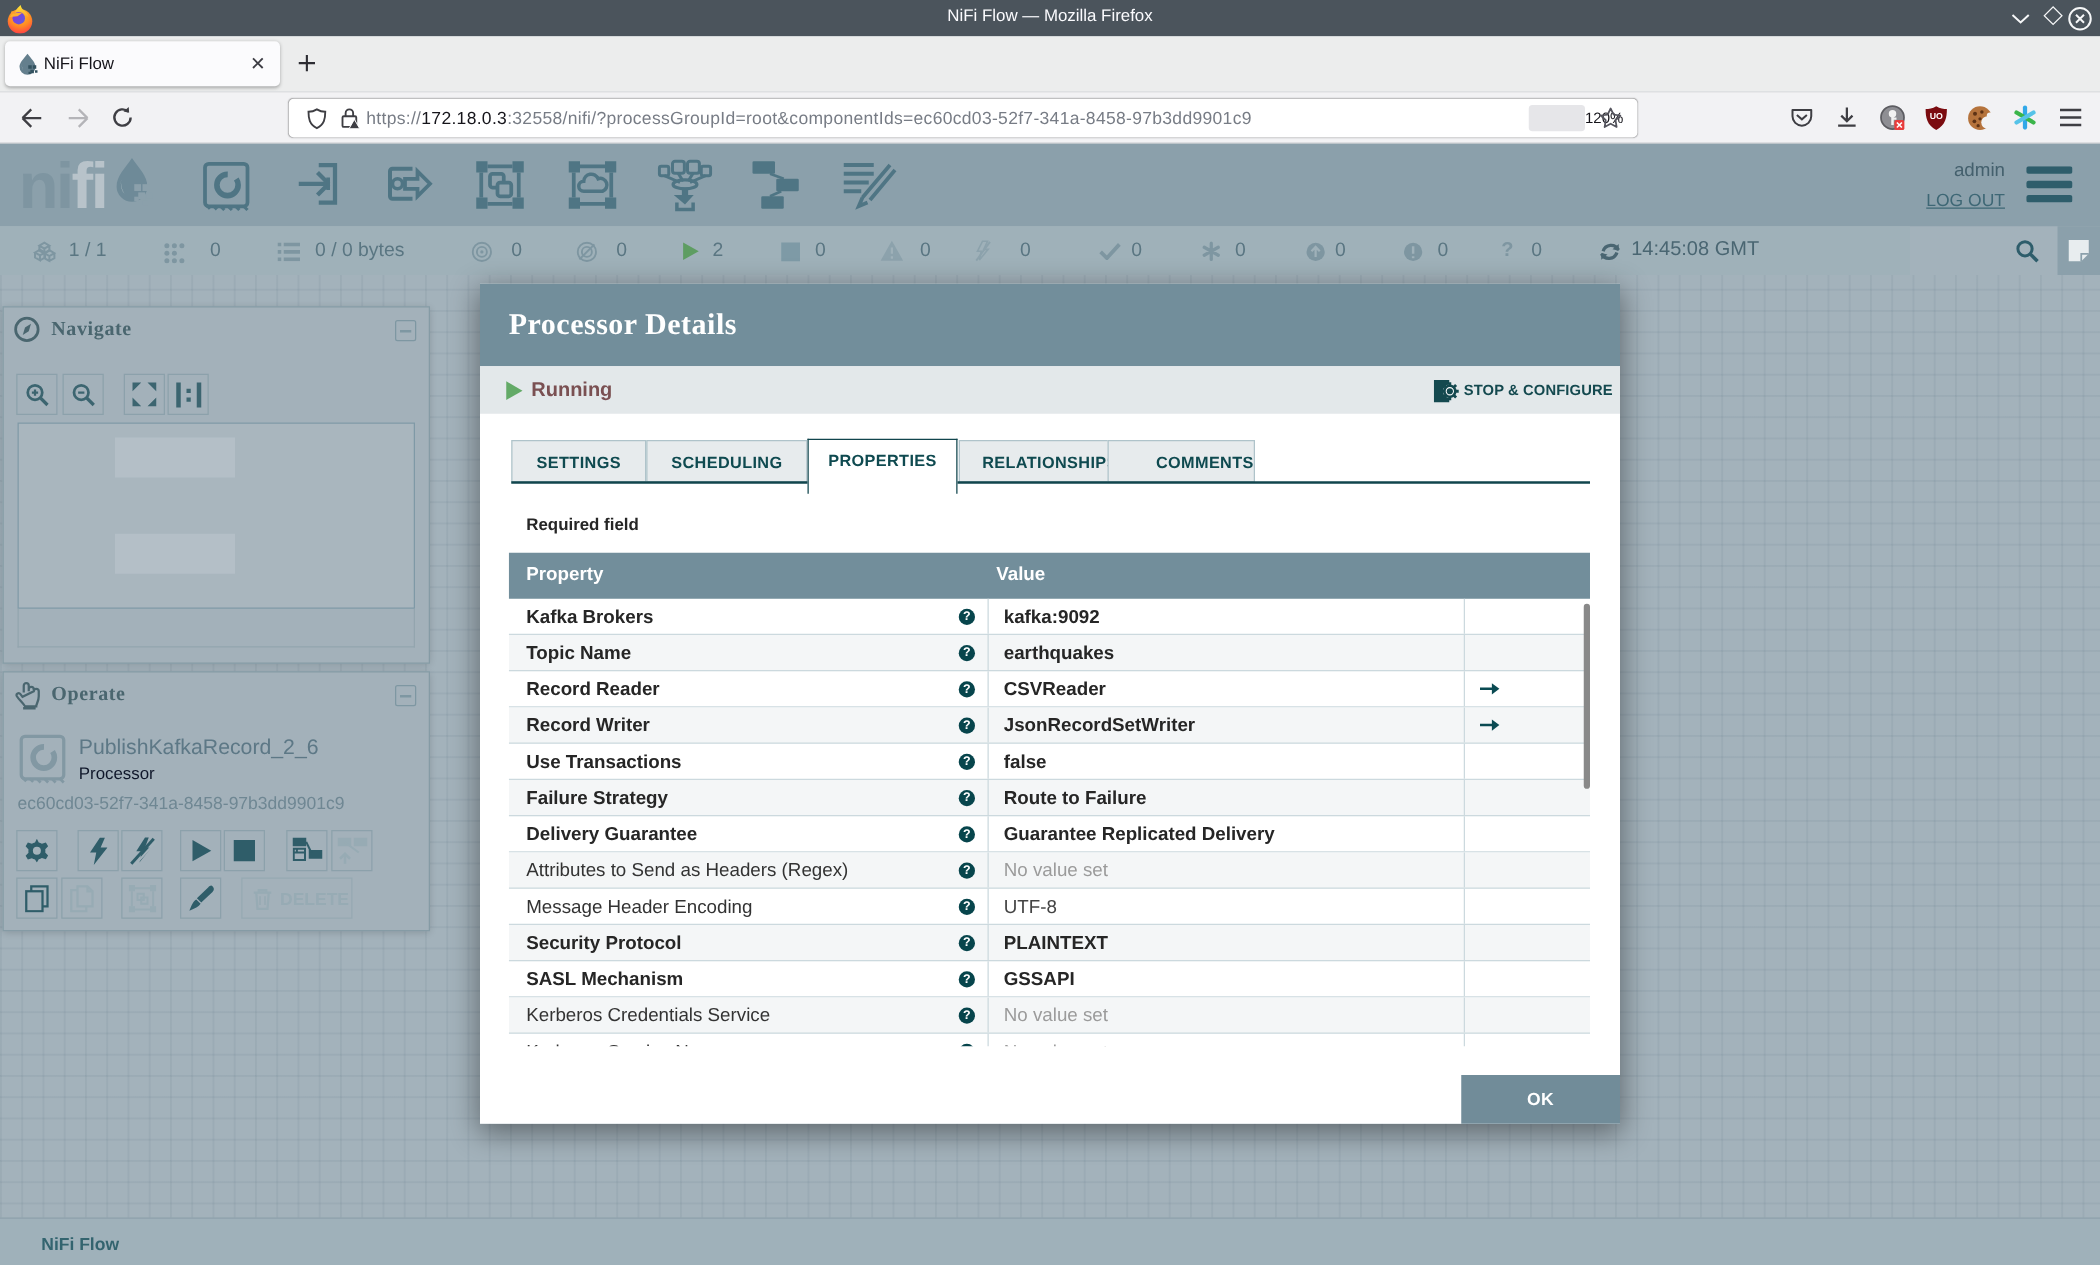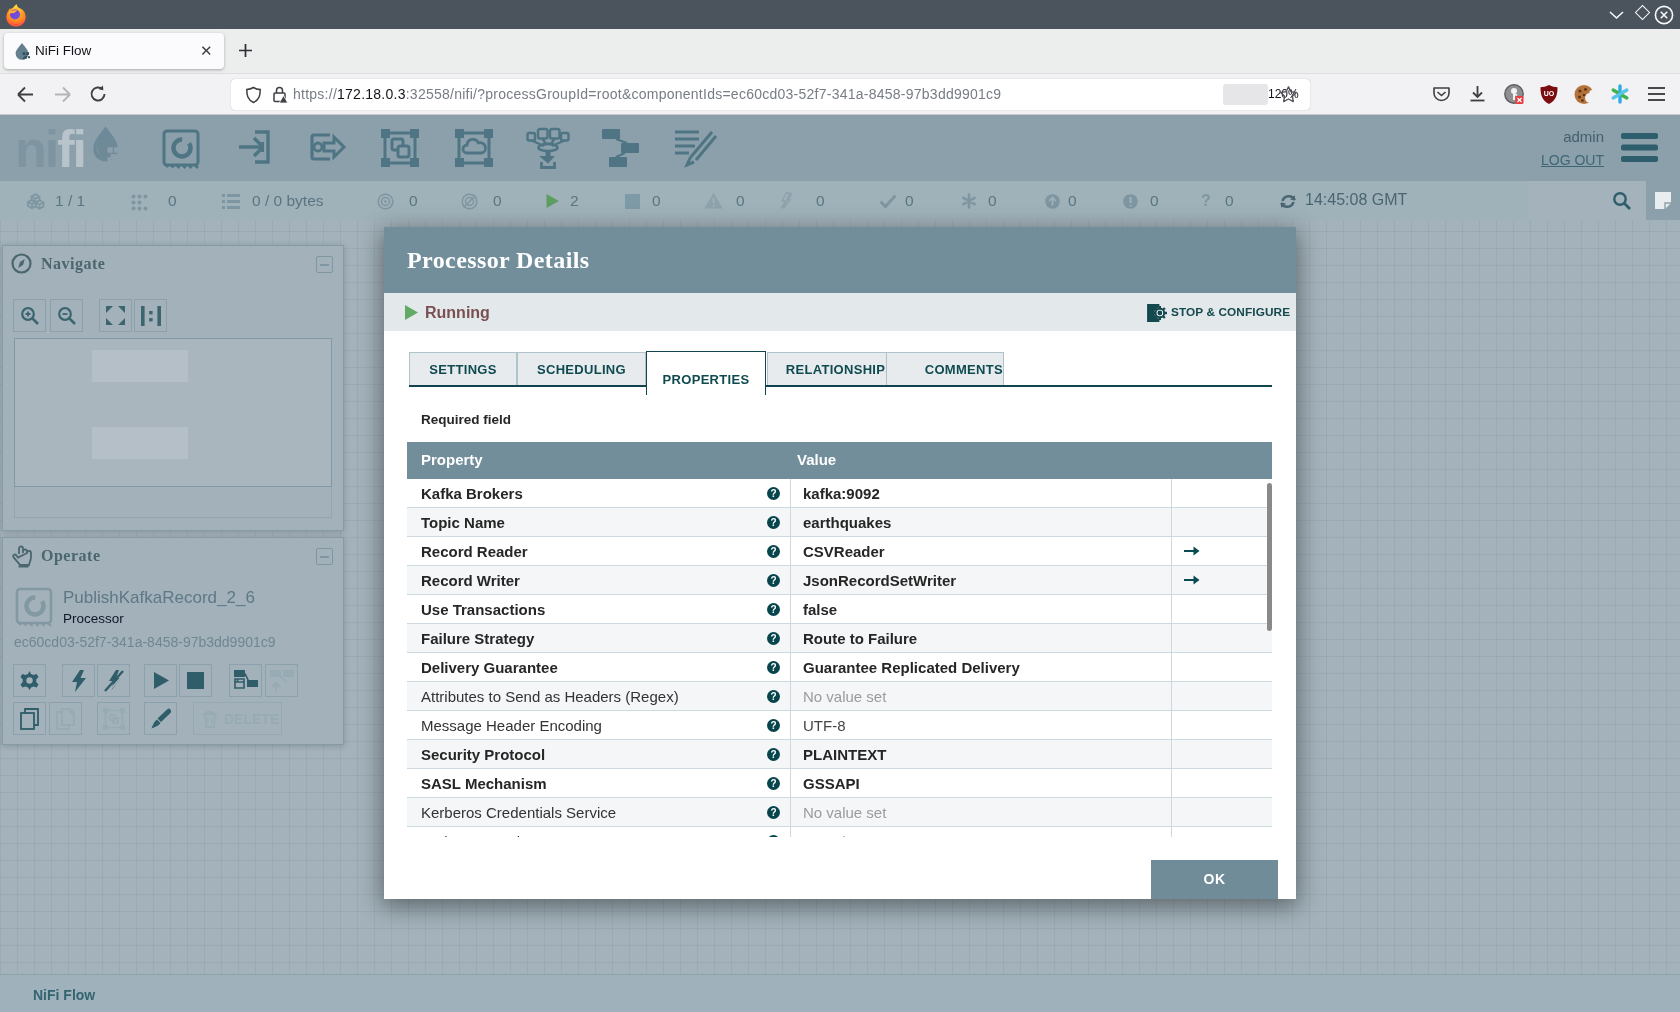--- a/index.html
+++ b/index.html
@@ -38,38 +38,38 @@
 #overlay-shadow { position:absolute; top:227px; left:384px; width:912px; height:672px; box-shadow:0 6px 22px 2px rgba(0,0,0,0.42); }
 #modal { position:absolute; top:227px; left:384px; width:912px; height:672px; background:#ffffff; }
 #modal-header { position:absolute; top:0; left:0; width:912px; height:66px; background:#728E9B; }
 #modal-header h2 { position:absolute; left:23px; top:20px; color:#ffffff; font-family:"Liberation Serif", serif; font-size:24px; font-weight:bold; letter-spacing:0.4px; } 
 #modal-status { position:absolute; top:66px; left:0; width:912px; height:38px; background:#E3E8EA; }
 #modal-status .running { position:absolute; left:41px; top:11px; font-size:16px; font-weight:bold; color:#7A5052; }
 #stopcfg { position:absolute; left:787px; top:12px; font-size:11.8px; font-weight:bold; color:#14494F; letter-spacing:0.1px; }
 .tab { position:absolute; top:125px; height:34px; background:#E7EBED; border:1px solid #AFC3CA; color:#0F4A50; font-size:13px; font-weight:bold; text-align:center; letter-spacing:0.3px; }
 .tab span { display:block; margin-top:9px; }
 #tabline { position:absolute; top:158px; left:25px; width:863px; height:1.6px; background:#11454D; }
-.tab.active { top:124px; height:44px; background:#ffffff; border:1.6px solid #11454D; border-bottom:none; z-index:3; } .tab.active span { margin-top:20px; }
+.tab.active { top:124px; height:44px; background:#ffffff; border:1.6px solid #11454D; border-bottom:none; z-index:3; } .tab.active span { margin-top:9px; }
 #reqfield { position:absolute; top:185px; left:37px; font-size:13.5px; font-weight:bold; color:#262626; }
 #ptable { position:absolute; top:215px; left:23px; width:865px; height:395px; overflow:hidden; }
 #thead { position:absolute; top:0; left:0; width:865px; height:37px; background:#728E9B; color:#fff; font-size:15px; font-weight:bold; }
 #rows { position:absolute; top:37px; left:0; width:865px; }
 .row { position:relative; width:865px; height:29px; border-bottom:1px solid #CCD9DE; font-size:15px; color:#262626; }
 .row.alt { background:#F4F6F7; }
 .row .pname { position:absolute; left:14px; top:6px; font-weight:bold; }
 .row .pname.opt { font-weight:normal; color:#333; }
 .row .q { position:absolute; left:360px; top:8px; width:13px; height:13px; border-radius:50%; background:#07454C; color:#fff; font-size:10px; font-weight:bold; text-align:center; line-height:13px; }
 .row .val { position:absolute; left:396px; top:6px; font-weight:bold; }
 .row .val.novalue { font-weight:normal; color:#9B9B9B; }
 .row .val.plain { font-weight:normal; color:#444; }
 .vline1 { position:absolute; left:383px; top:0; bottom:0; width:1px; background:#CCD9DE; }
 .vline2 { position:absolute; left:764px; top:0; bottom:0; width:1px; background:#CCD9DE; }
 .goarrow { position:absolute; left:777px; top:8px; width:16px; height:12px; }
 #tscroll { position:absolute; left:860px; top:41px; width:4.5px; height:148px; background:#898989; border-radius:3px; }
-#okbtn { position:absolute; right:18px; bottom:0; width:127px; height:39px; background:#718C99; color:#fff; font-size:14px; font-weight:bold; text-align:center; line-height:39px; letter-spacing:0.5px; }
+#okbtn { position:absolute; right:0; bottom:0; width:127px; height:39px; background:#718C99; color:#fff; font-size:14px; font-weight:bold; text-align:center; line-height:39px; letter-spacing:0.5px; }
 </style>
 </head>
 <body>
 
 <div id="titlebar">
   <svg class="abs" style="left:4px;top:3px;" width="24" height="24" viewBox="0 0 24 24">
     <defs>
       <radialGradient id="ffg" cx="0.5" cy="0.25" r="0.9">
         <stop offset="0" stop-color="#ffbd2e"></stop>
           <stop offset="0.5" stop-color="#ff8b24"></stop>
@@ -84,20 +84,21 @@
         <stop offset="0" stop-color="#8b34d8"></stop>
           <stop offset="1" stop-color="#5d5fde"></stop>
       </linearGradient>
     </defs>
     <circle cx="12" cy="14" r="9.8" fill="url(#ffg)"></circle>
     <path d="M8 7 C9 4 11 2.5 12.5 1 C13 3.5 14 4.5 15.5 5.5 C17.5 6.8 18.5 8.5 18.8 10.5 L14 9 Z" fill="url(#ffy)"></path>
     <path d="M5.5 5.5 C6.5 6.5 7 6.2 7.8 6.2 L9 9 L4.5 9.5 C4.6 8 5 6.5 5.5 5.5 Z" fill="#ff9e2c"></path>
     <circle cx="11" cy="11.5" r="5" fill="url(#ffp)"></circle>
     <path d="M3.8 10.5 L10 10 L13.5 7.5 C10 6.5 5.5 7.5 3.8 10.5 Z" fill="#ffb12e"></path>
   </svg>
+  <span class="title">NiFi Flow — Mozilla Firefox</span>
   <svg class="abs" style="left:1608px;top:10px;" width="17" height="10" viewBox="0 0 17 10">
       <path d="M2 2 L8.5 8 L15 2" stroke="#f6f7f8" stroke-width="1.6" fill="none"></path>
     </svg>
   <div class="abs" style="left:1637px;top:7px;width:11px;height:11px;border:1.5px solid #f6f7f8;transform:rotate(45deg);"></div>
   <svg class="abs" style="left:1654px;top:5px;" width="20" height="20" viewBox="0 0 20 20">
     <circle cx="10" cy="10" r="8.6" fill="none" stroke="#f6f7f8" stroke-width="1.6"></circle>
     <path d="M6.8 6.8 L13.2 13.2 M13.2 6.8 L6.8 13.2" stroke="#f6f7f8" stroke-width="1.6"></path>
   </svg>
 </div>
 <div id="tabbar">

